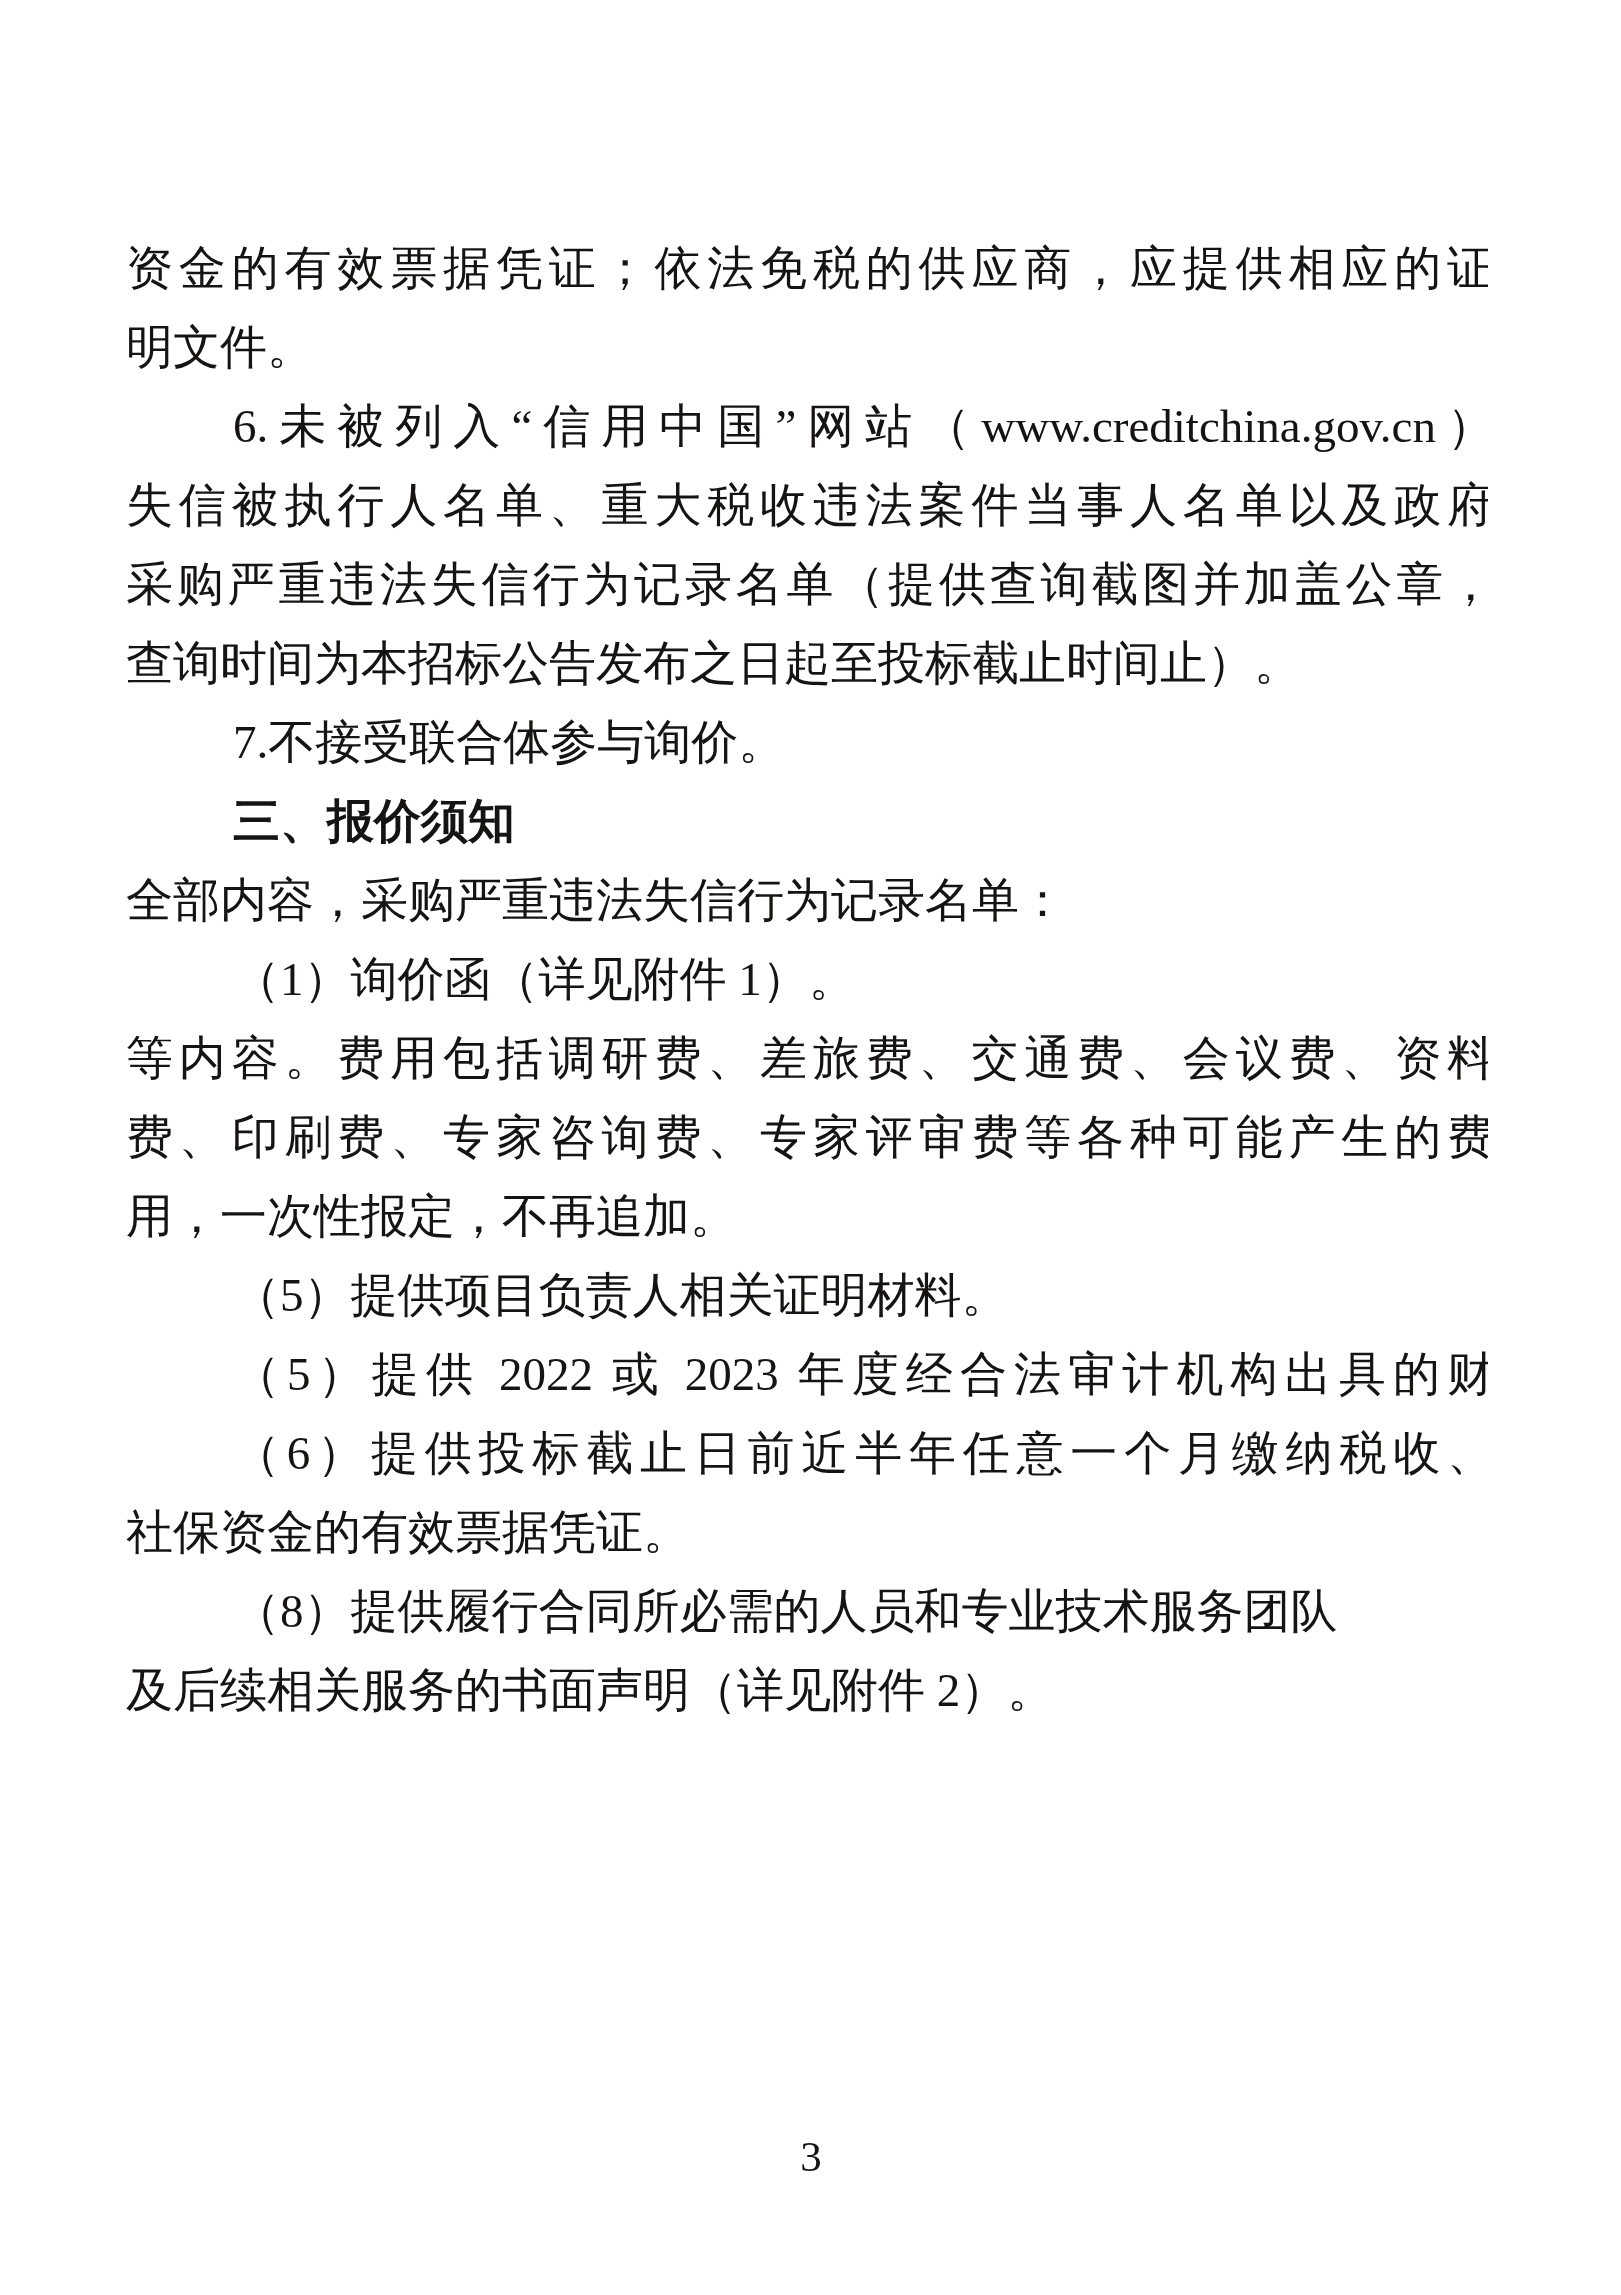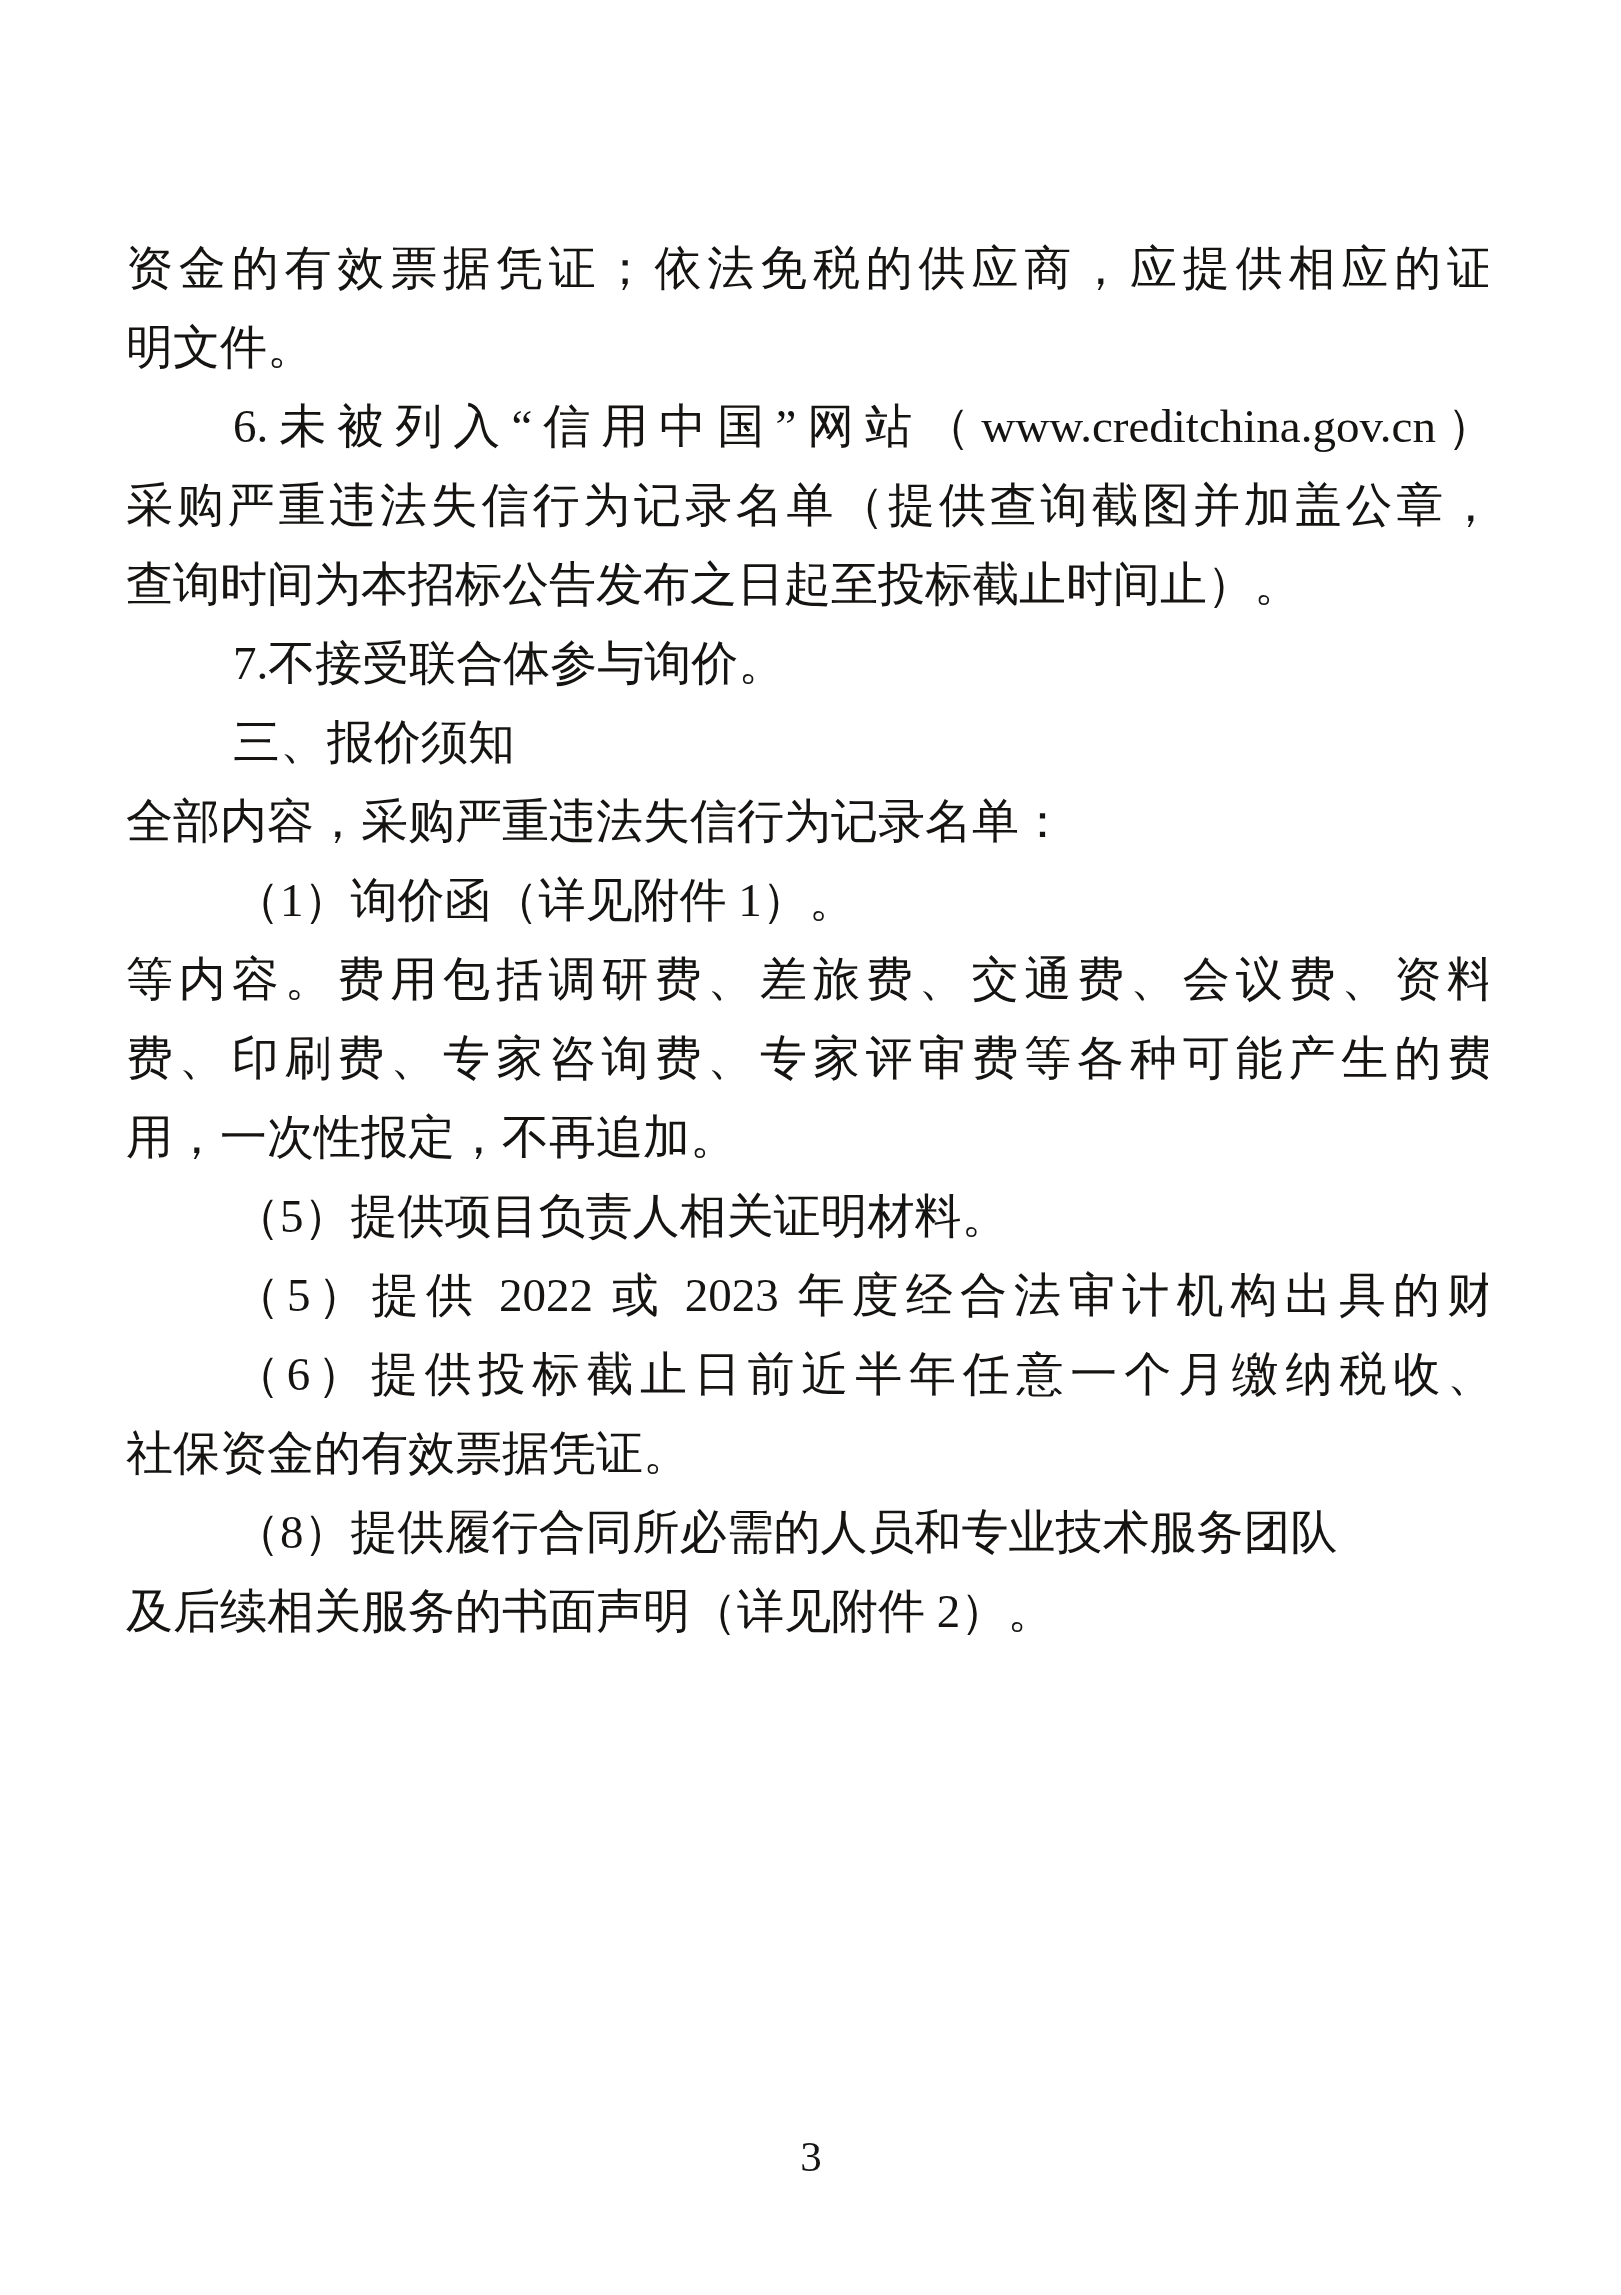--- a/index.html
+++ b/index.html
@@ -18,21 +18,21 @@
   }
   .line{
     height:79px;
     line-height:79px;
     font-size:47px;
     white-space:normal;
     overflow:hidden;
   }
   .line.indent{ text-indent:107px; }
   .line.justify{ text-align:justify; text-align-last:justify; }
-  .seg-bold{ font-weight:normal; }
+  .seg-bold{ font-weight:bold; }
   .page-number{
     position:absolute;
     left:0;top:2132px;width:1622px;
     text-align:center;
     font-size:43px;
     color:#161412;
   }
   
   .frag{ position:absolute; }
   .frag-block{ border-radius:2.3px; }
@@ -47,20 +47,21 @@
   }
 </style>
 </head>
 <body>
 
 <div class="page">
   <div class="text-block" style="color: rgb(22, 20, 18);">
       <div class="line justify"><span>资金的有效票据凭证；依法免税的供应商，应提供相应的证</span></div>
       <div class="line"><span>明文件。</span></div>
       <div class="line indent justify"><span>6.未被列入“信用中国”网站（www.creditchina.gov.cn）</span></div>
+      <div class="line justify"><span>失信被执行人名单、重大税收违法案件当事人名单以及政府</span></div>
       <div class="line justify"><span>采购严重违法失信行为记录名单（提供查询截图并加盖公章，</span></div>
       <div class="line"><span>查询时间为本招标公告发布之日起至投标截止时间止）。</span></div>
       <div class="line indent"><span>7.不接受联合体参与询价。</span></div>
       <div class="line indent"><span class="seg-bold">三、报价须知</span></div>
       <div class="line"><span>全部内容，采购严重违法失信行为记录名单：</span></div>
       <div class="line indent"><span>（1）询价函（详见附件 1）。</span></div>
       <div class="line justify"><span>等内容。费用包括调研费、差旅费、交通费、会议费、资料</span></div>
       <div class="line justify"><span>费、印刷费、专家咨询费、专家评审费等各种可能产生的费</span></div>
       <div class="line"><span>用，一次性报定，不再追加。</span></div>
       <div class="line indent"><span>（5）提供项目负责人相关证明材料。</span></div>

